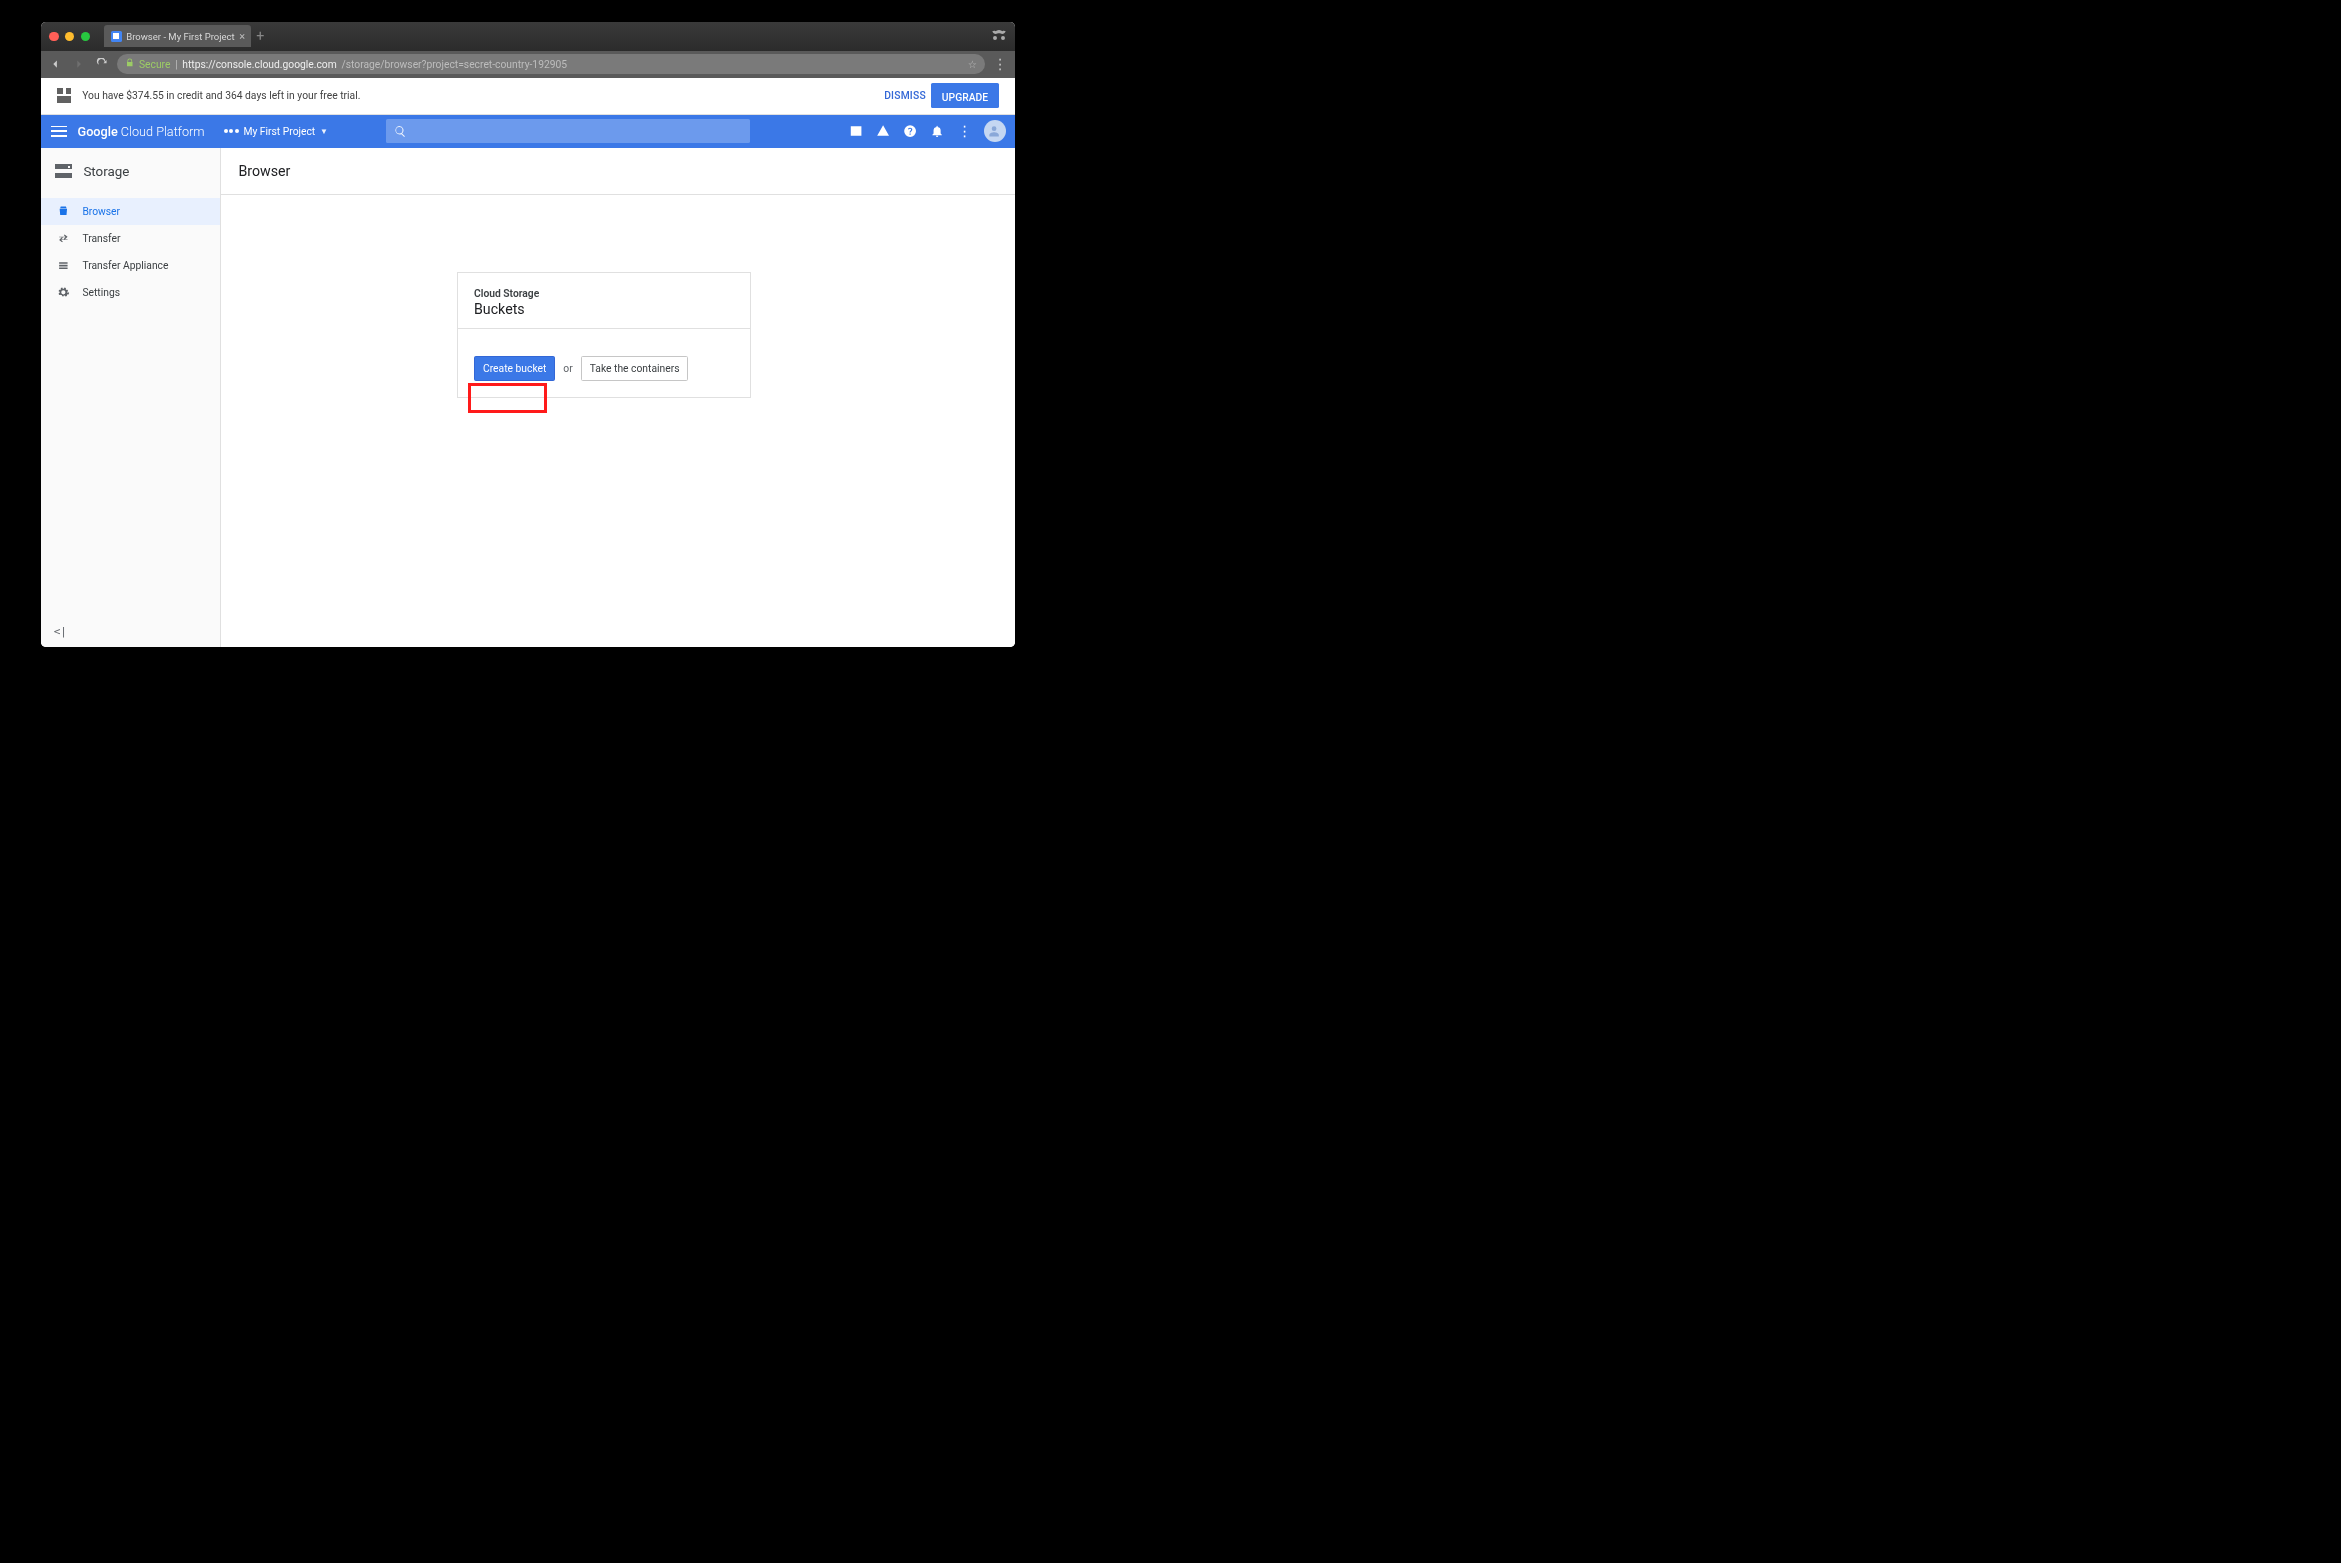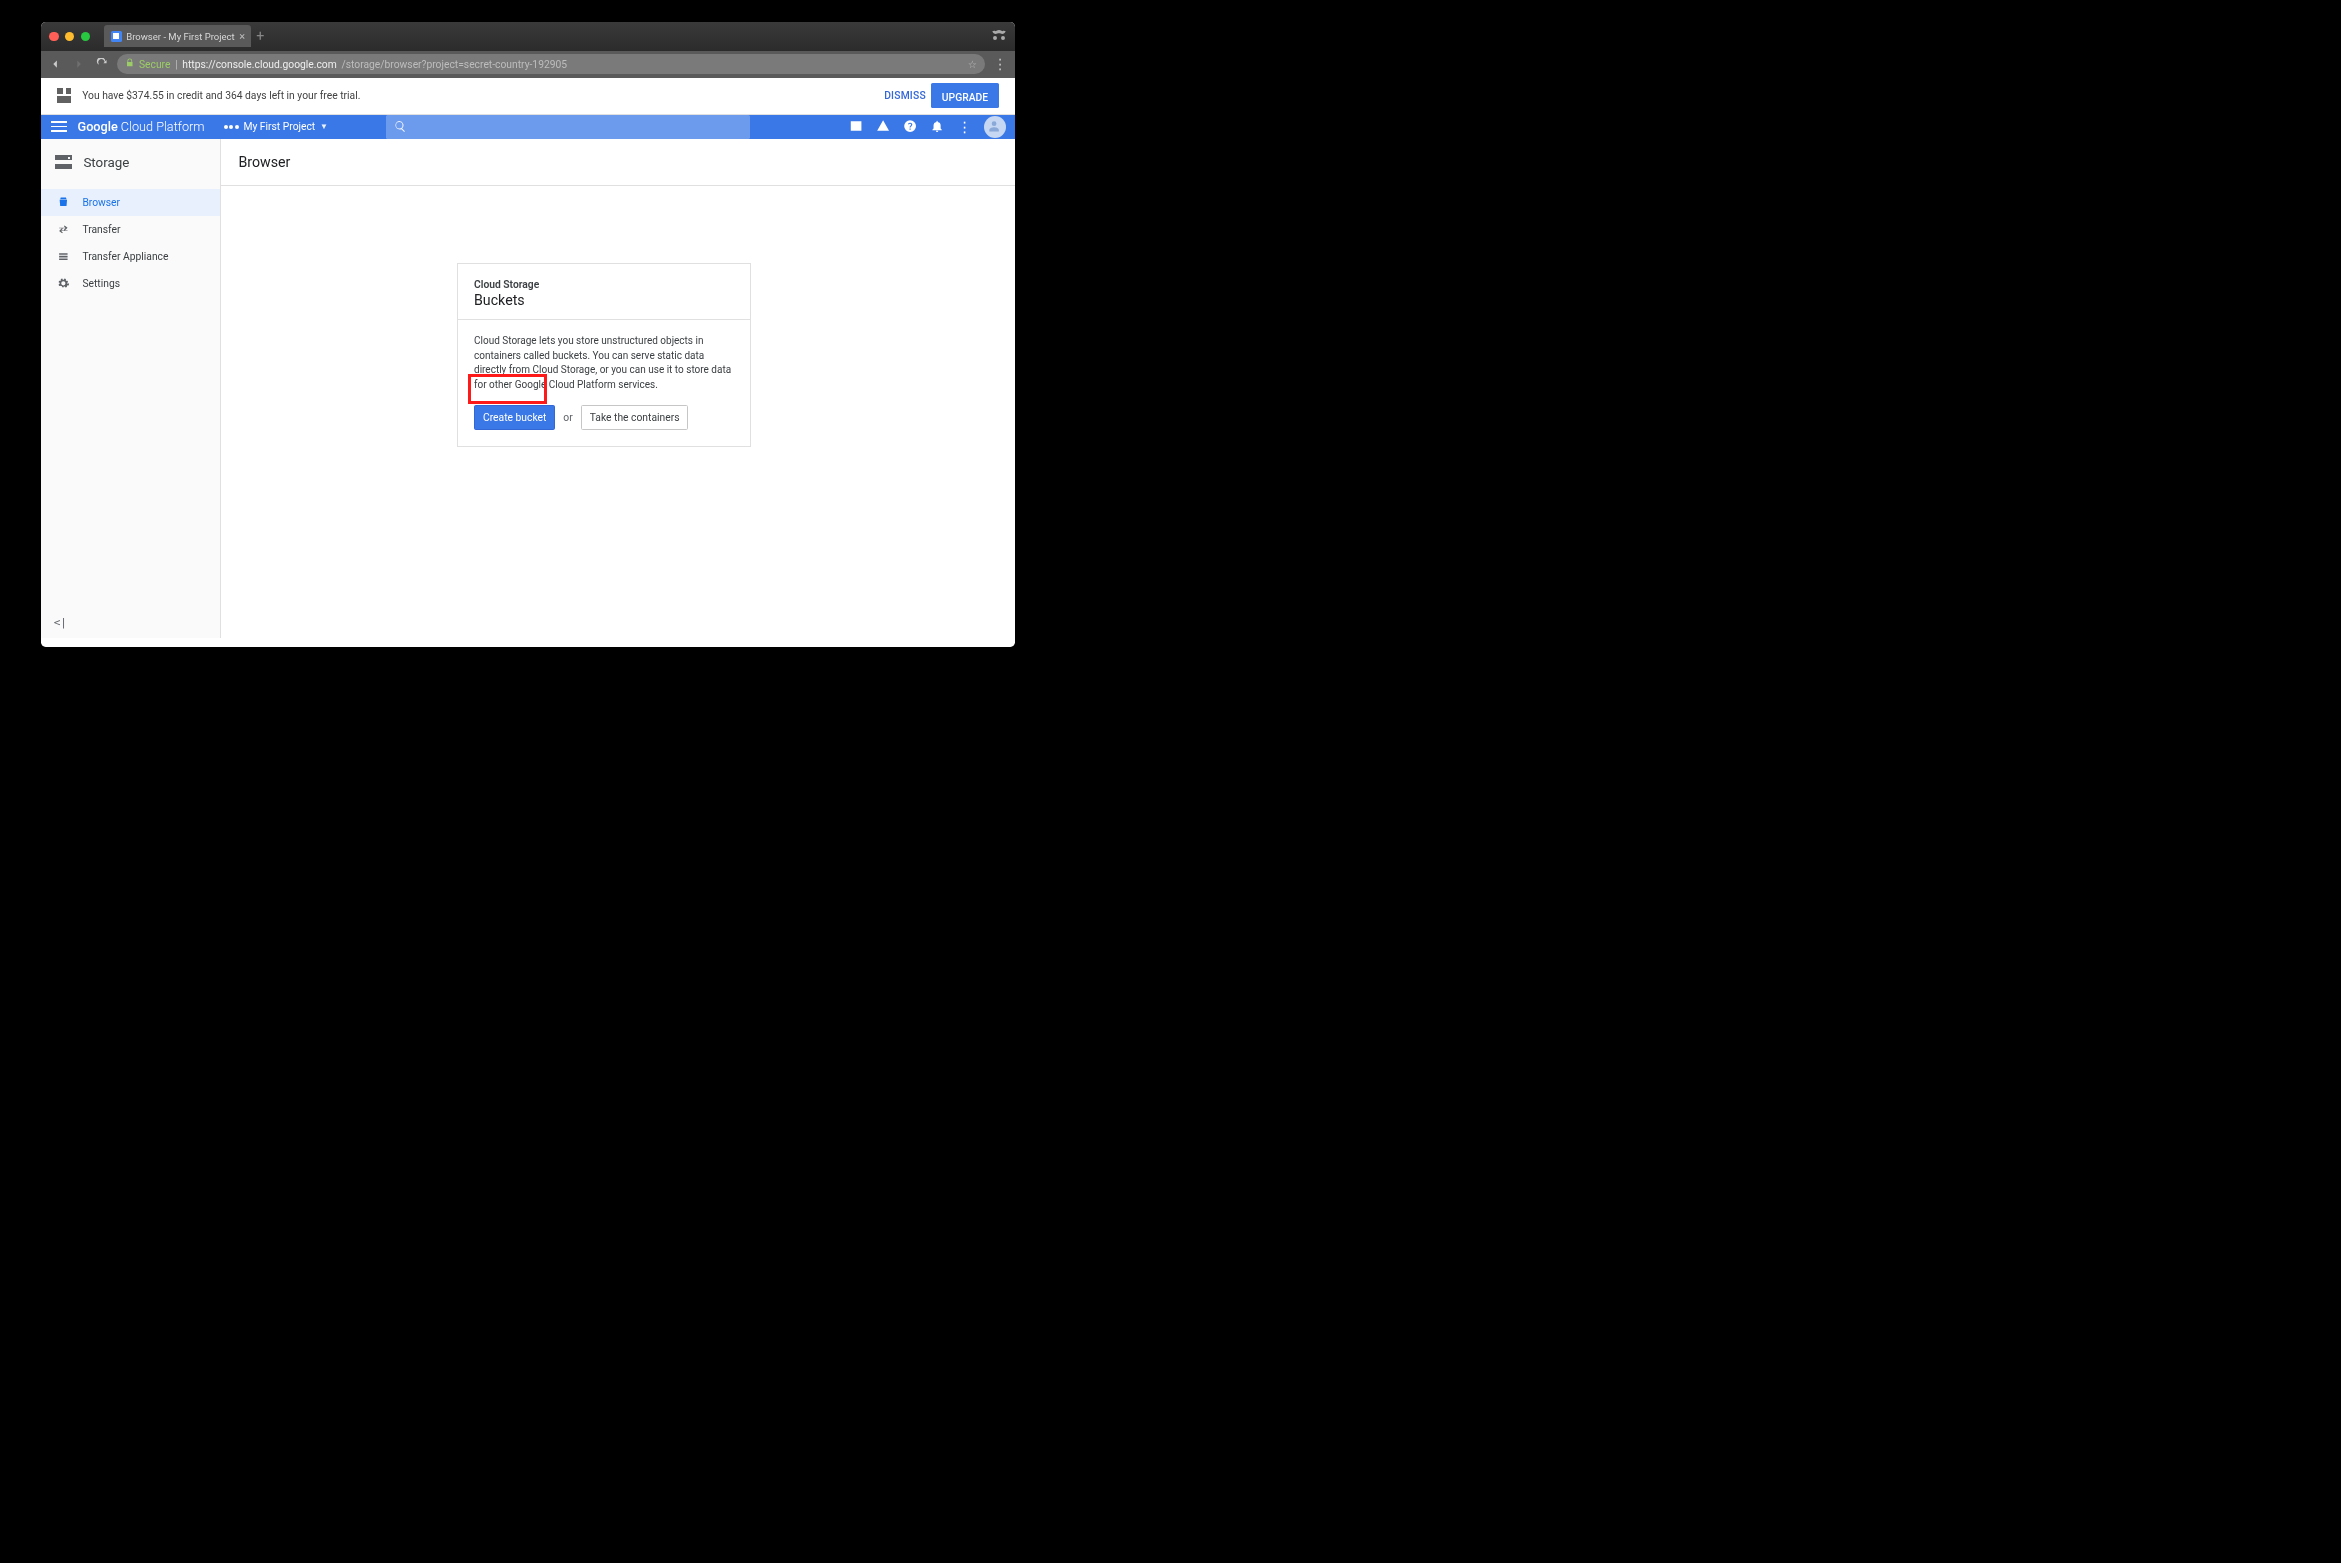--- a/index.html
+++ b/index.html
@@ -93,21 +93,21 @@
   .gift { width:14.2px; height:14.2px; margin-right:11px; position:relative;}
   .gift::before{content:"";position:absolute;left:0;top:0;width:5.5px;height:5.5px;background:#616161;}
   .gift::after{content:"";position:absolute;right:0;top:0;width:5.5px;height:5.5px;background:#616161;}
   .gift span{position:absolute;left:0;bottom:0;width:14.2px;height:6.3px;background:#616161;}
   .trial .spacer{flex:1;}
   .dismiss-link{color:#3367d6;font-weight:500;font-size:10.3px;letter-spacing:0.2px;cursor:pointer;margin-right:5px;}
   .upgrade-btn{background:#3b78e7;color:#fff;border:none;height:25px;padding:8px 11px;font-size:10.3px;font-weight:500;border-radius:1.6px;cursor:pointer;}
 
   
   .appbar{
-    height:24px;
+    height:33px;
     background:#3b78e7;
     display:flex; align-items:center;
     padding:0 9.5px;
     color:#fff;
     gap:11px;
   }
   .hamburger{width:16px;height:11px;display:flex;flex-direction:column;justify-content:space-between;cursor:pointer;}
   .hamburger span{height:1.6px;background:#fff;}
   .brand{font-size:12.7px;}
   .brand b{font-weight:500;} .brand span{font-weight:300;}
@@ -374,21 +374,20 @@
     <div class="main">
       <div class="page-title">Browser</div>
       <div class="canvas">
 
         <div class="card">
           <div class="card-head">
             <div class="card-eyebrow">Cloud Storage</div>
             <div class="card-title">Buckets</div>
           </div>
           <div class="card-body">
-            <div class="card-desc">Cloud Storage lets you store unstructured objects in containers called buckets. You can serve static data directly from Cloud Storage, or you can use it to store data for other Google Cloud Platform services.</div>
             <div class="card-actions">
               <button class="btn-primary">Create bucket</button>
               <span class="or-text">or</span>
               <button class="btn-secondary">Take the containers</button>
             </div>
           </div>
         </div>
 
         <div class="highlight" style="left:247px; top:188px; width:79px; height:30px;"></div>
       </div>

